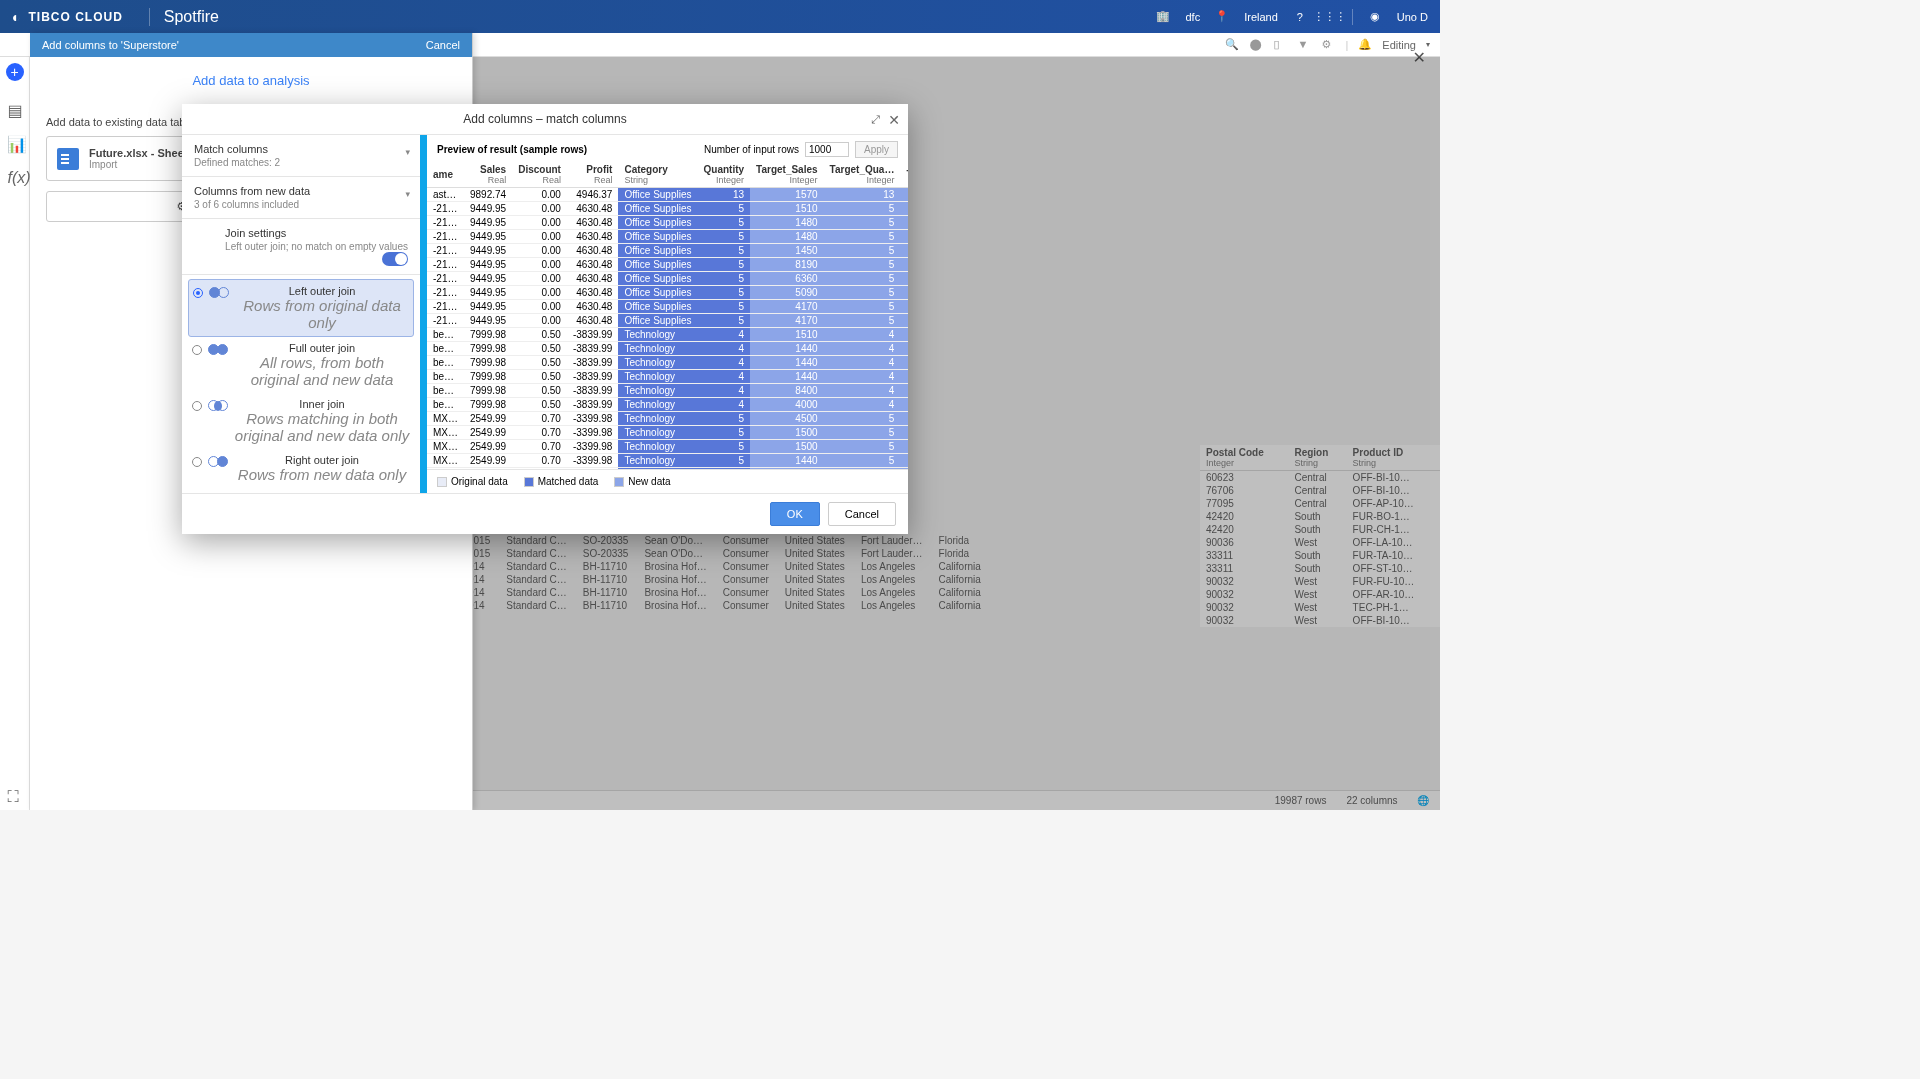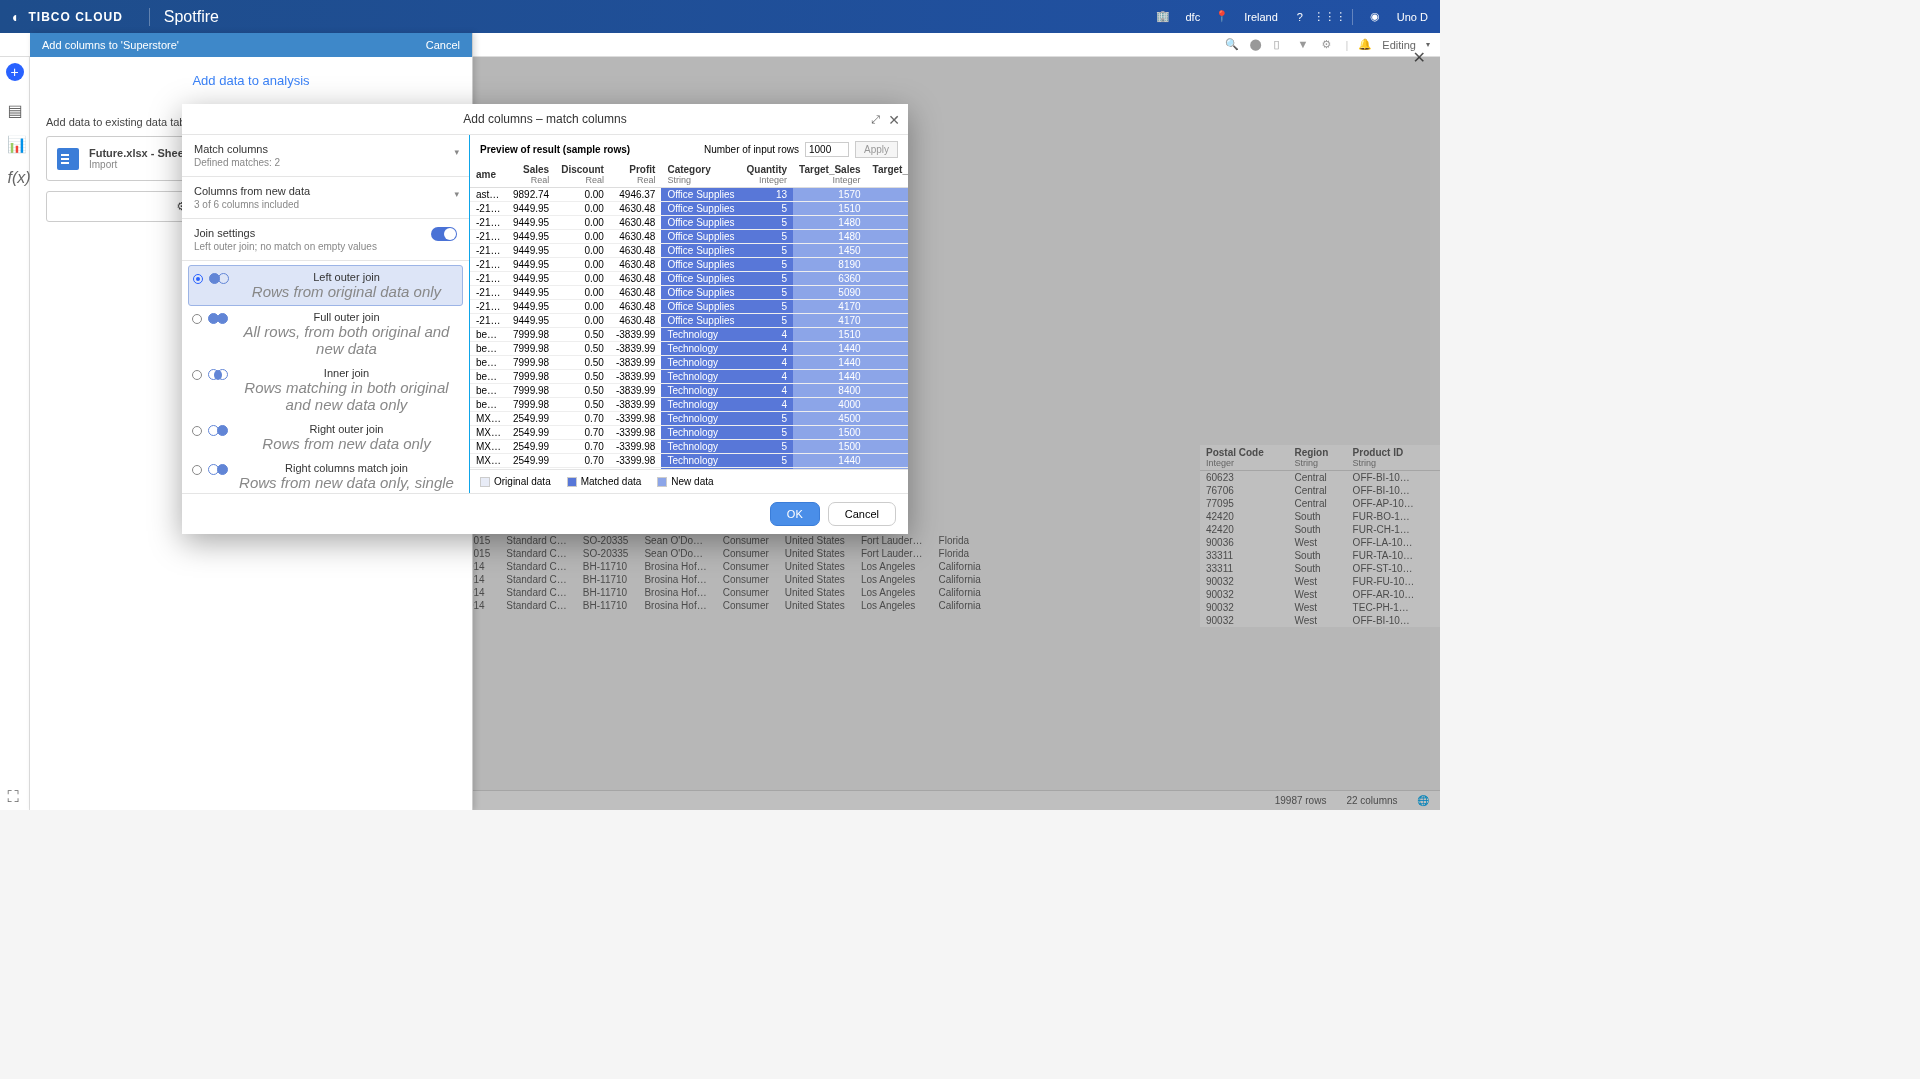--- a/index.html
+++ b/index.html
@@ -39,26 +39,26 @@
 .file-name { font-size:11px; font-weight:600; }
 .file-sub { font-size:10px; color:#888; }
 .settings-bar { border:1px solid #ccc; border-radius:3px; padding:8px; font-size:11px; display:flex; align-items:center; gap:6px; justify-content:center; }
 
 
 .dialog { position: absolute; left: 182px; top: 104px; width: 726px; height: 430px; background: #fff; box-shadow: 0 8px 30px rgba(0,0,0,0.35); display:flex; flex-direction:column; }
 .dialog-header { padding: 8px 12px; font-size: 12px; color:#333; border-bottom:1px solid #e5e5e5; position:relative; text-align:center; }
 .dialog-close { position:absolute; right:8px; top:8px; font-size:14px; color:#666; cursor:pointer; }
 .dialog-expand { position:absolute; right:28px; top:9px; font-size:11px; color:#666; }
 .dialog-body { flex:1; display:flex; overflow:hidden; }
-.left-pane { width: 288px; border-right:1px solid #0ea5e9; overflow-y:auto; font-size:11px; }
+.left-pane { width: 245px; border-right:7px solid #0ea5e9; overflow-y:auto; font-size:11px; }
 .section { border-bottom:1px solid #e5e5e5; padding:8px 12px; position:relative; }
 .section-title { font-size:11px; color:#333; }
 .section-sub { font-size:10px; color:#888; margin-top:2px; }
 .section-caret { position:absolute; right:10px; top:12px; color:#888; font-size:9px; }
-.toggle-row { display:flex; align-items:flex-start; justify-content:space-between; }
+.toggle-row { display:flex; align-items:flex-end; justify-content:space-between;flex-direction:column; }
 .toggle { width:26px; height:14px; background:#4a72d6; border-radius:8px; position:relative; }
 .toggle::after { content:""; width:12px; height:12px; background:#fff; border-radius:50%; position:absolute; top:1px; right:1px; }
 .join-list { padding: 4px 6px; text-align: center; }
 .join-item { display:flex; align-items:flex-start; gap:6px; padding:5px 4px; border-radius:3px; }
 .join-item.selected { background:#dde5f7; border:1px solid #9cb4e6; }
 .radio { width:10px; height:10px; border:1px solid #888; border-radius:50%; margin-top:3px; flex-shrink:0; }
 .radio.checked { border-color:#2962ff; }
 .radio.checked::after { content:""; display:block; width:4px; height:4px; background:#2962ff; border-radius:50%; margin:2px; }
 .venn { width:20px; height:12px; position:relative; flex-shrink:0; margin-top:2px; }
 .venn span { position:absolute; width:11px; height:11px; border:1px solid #6185d6; border-radius:50%; }
@@ -86,21 +86,21 @@
 .preview-table th.num, .preview-table td.num { text-align:right; }
 .preview-table td { padding:1px 6px; border-bottom:1px solid #eee; white-space:nowrap; }
 .preview-table td.match { background:#5877d8; color:#fff; }
 .preview-table td.new { background:#8ca5e8; color:#fff; }
 .legend { display:flex; gap:16px; padding:6px 10px; font-size:10px; border-top:1px solid #e5e5e5; align-items:center; }
 .legend-swatch { width:10px; height:10px; display:inline-block; margin-right:4px; vertical-align:middle; border:1px solid #ccc; }
 .sw-orig { background:#e8ecf7; }
 .sw-match { background:#5877d8; }
 .sw-new { background:#8ca5e8; }
 .dialog-footer { padding:8px 12px; border-top:1px solid #e5e5e5; display:flex; justify-content:flex-end; gap:8px; }
-.btn { font-size:11px; padding:5px 16px; border:1px solid #ccc; background:#fff; cursor:pointer; border-radius:7px; }
+.btn { font-size:11px; padding:5px 16px; border:1px solid #ccc; background:#fff; cursor:pointer; border-radius:2px; }
 .btn.primary { background:#4a8ee8; color:#fff; border-color:#3b7dd8; }
 
 
 .bg-table { position:absolute; right:0; top:445px; width:240px; font-size:10px; color:#666; background:#fff; }
 .bg-table table { border-collapse:collapse; width:100%; }
 .bg-table th { text-align:left; padding:2px 6px; border-bottom:1px solid #ddd; font-weight:600; }
 .bg-table th .subtype { display:block; font-weight:normal; font-size:9px; color:#888; }
 .bg-table td { padding:1px 6px; }
 .bg-footer { position:absolute; right:0; bottom:0; height:20px; background:#fff; border-top:1px solid #ddd; font-size:10px; color:#666; display:flex; align-items:center; padding:0 10px; gap:20px; width:calc(100% - 30px); justify-content:flex-end; }
 .left-rail-bottom { position:absolute; bottom:8px; }

